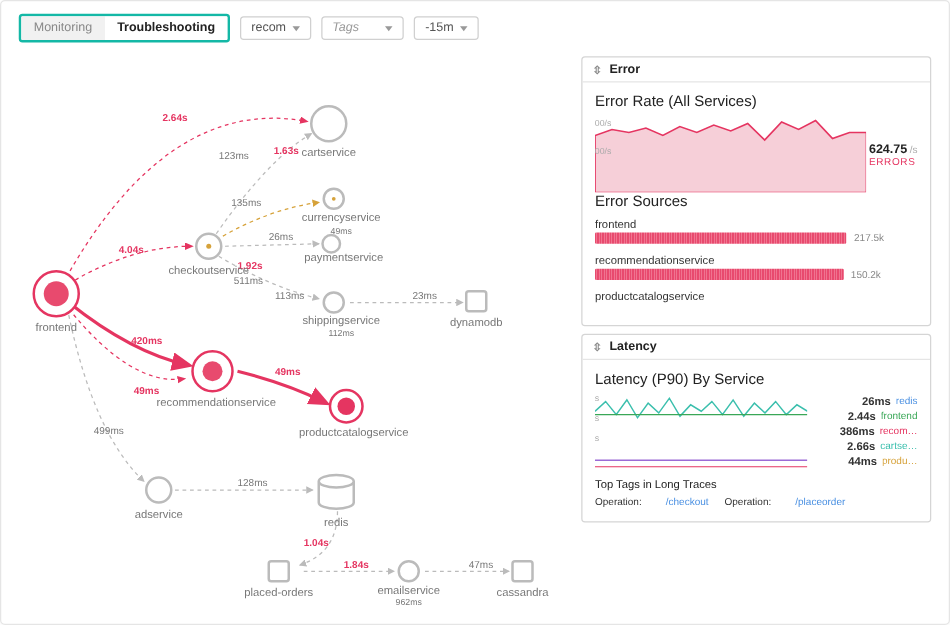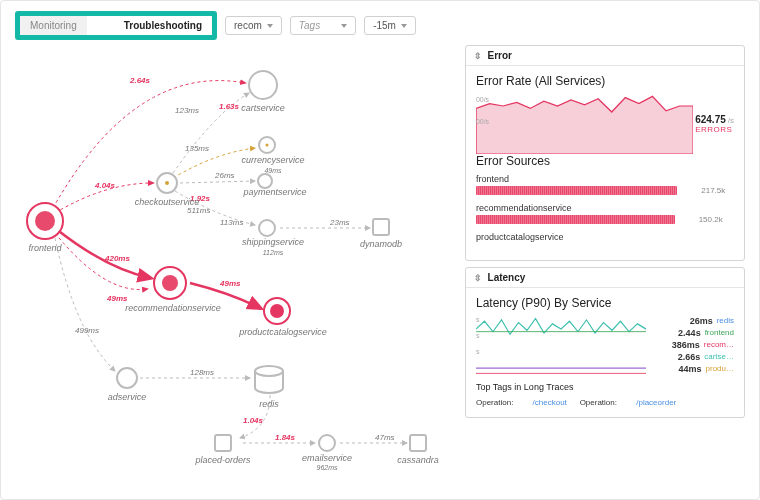--- a/index.html
+++ b/index.html
@@ -1,44 +1,44 @@
 <!DOCTYPE html>
 <html><head>
 <meta charset="utf-8">
 <style>
 * { box-sizing: border-box; margin: 0; padding: 0; font-family: -apple-system, BlinkMacSystemFont, "Segoe UI", Helvetica, Arial, sans-serif; }
 body { background: #fff; font-size: 10px; color: #333; }
 .app { width: 760px; height: 500px; border: 1px solid #e5e5e5; border-radius: 4px; background: #fff; position: relative; box-shadow: 0 1px 4px rgba(0,0,0,0.04); }
 .toolbar { display: flex; gap: 8px; align-items: center; padding: 10px 14px; }
-.seg { display: flex; border: 5px solid #14b8a6; border-radius: 3px; overflow: hidden; gap: 27px; }
+.seg { display: flex; border: 2px solid #14b8a6; border-radius: 3px; overflow: hidden; }
 .seg-btn { padding: 4px 10px; font-size: 10px; background: #f1f1f1; color: #888; cursor: pointer; }
 .seg-btn.active { background: #fff; color: #222; font-weight: 600; }
 .sel { border: 1px solid #d0d0d0; border-radius: 3px; padding: 3px 8px; font-size: 10px; color: #555; display: flex; align-items: center; gap: 5px; background: #fff; cursor: pointer; }
 .chev { width: 0; height: 0; border-left: 3px solid transparent; border-right: 3px solid transparent; border-top: 4px solid #999; }
-.canvas { position: absolute; left: 14px; top: 32px; width: 438px; height: 440px; font-style: italic; }
+.canvas { position: absolute; left: 14px; top: 46px; width: 438px; height: 440px; }
 .canvas svg { width: 100%; height: 100%; overflow: visible; }
 .node-label { font-size: 9px; fill: #777; text-anchor: middle; }
 .edge-label { font-size: 8px; fill: #777; }
 .edge-label.red { fill: #e53561; font-weight: 600; }
 .right { position: absolute; right: 14px; top: 44px; width: 280px; display: flex; flex-direction: column; gap: 6px; }
 .panel { border: 1px solid #d5d5d5; border-radius: 3px; background: #fff; }
 .panel-hd { display: flex; align-items: center; gap: 6px; border-bottom: 1px solid #e5e5e5; padding: 4px 8px; font-size: 10px; color: #222; font-weight: 600; }
 .expand-icon { font-size: 9px; color: #888; }
 .panel-body { padding: 8px 10px 10px; }
 .subhd { font-size: 12px; color: #222; margin-bottom: 6px; }
 .chart-row { display: flex; gap: 2px; align-items: center; }
 .spark { flex: 1; height: 60px; position: relative; overflow: hidden; }
 .spark svg { width: 100%; height: 100%; }
 .yax { position: absolute; left: -4px; font-size: 7px; color: #aaa; }
 .metric { font-size: 10px; font-weight: 700; color: #222; }
 .metric-unit { font-size: 8px; font-weight: 400; color: #aaa; margin-left: 2px; }
 .err-tag { font-size: 8px; color: #e53561; letter-spacing: 0.5px; }
 .src-row { margin-bottom: 8px; }
 .src-name { font-size: 9px; color: #333; margin-bottom: 2px; }
-.bar-wrap { display: flex; align-items: center; gap: 24px; }
+.bar-wrap { display: flex; align-items: center; gap: 6px; }
 .bar { height: 9px; background: repeating-linear-gradient(90deg,#e84a6e,#e84a6e 1px,#f07490 1px,#f07490 2px); border-radius: 1px; }
 .bar-val { font-size: 8px; color: #888; }
 .legend-row { display: flex; justify-content: flex-end; margin-bottom: 2px; }
 .leg-v { font-size: 9px; font-weight: 700; min-width: 36px; text-align: right; }
 .leg-n { font-size: 8px; margin-left: 4px; max-width: 48px; overflow: hidden; text-overflow: ellipsis; white-space: nowrap; }
 .c-teal { color: #3bbfad; }
 .c-green { color: #3aa757; }
 .c-red { color: #e53561; }
 .c-blue { color: #4a90e2; }
 .c-amber { color: #d6a23a; }

